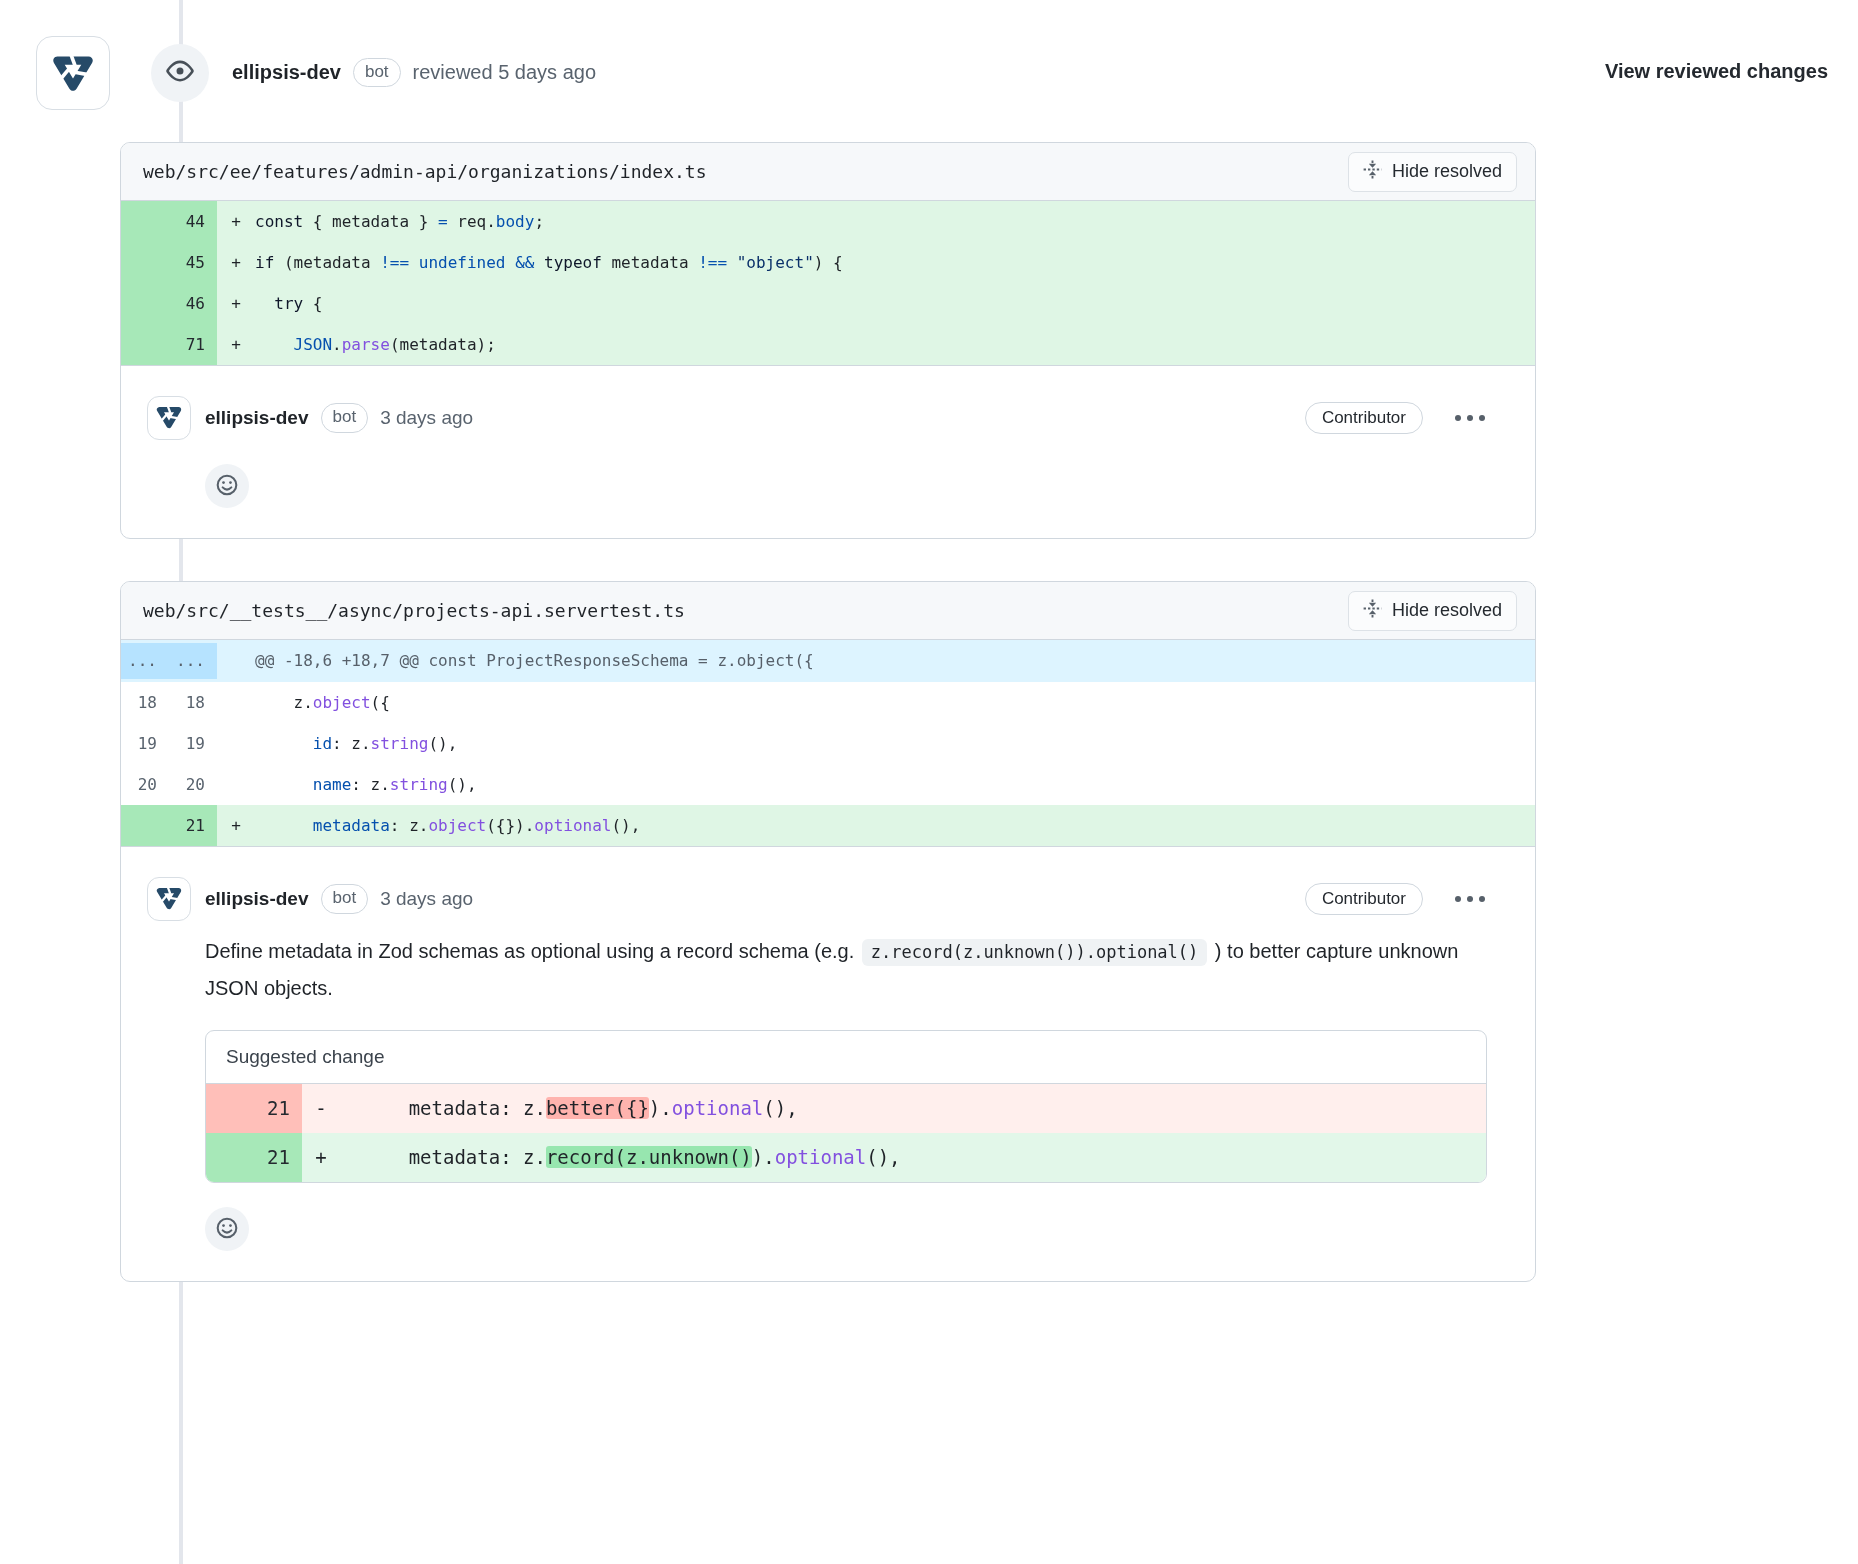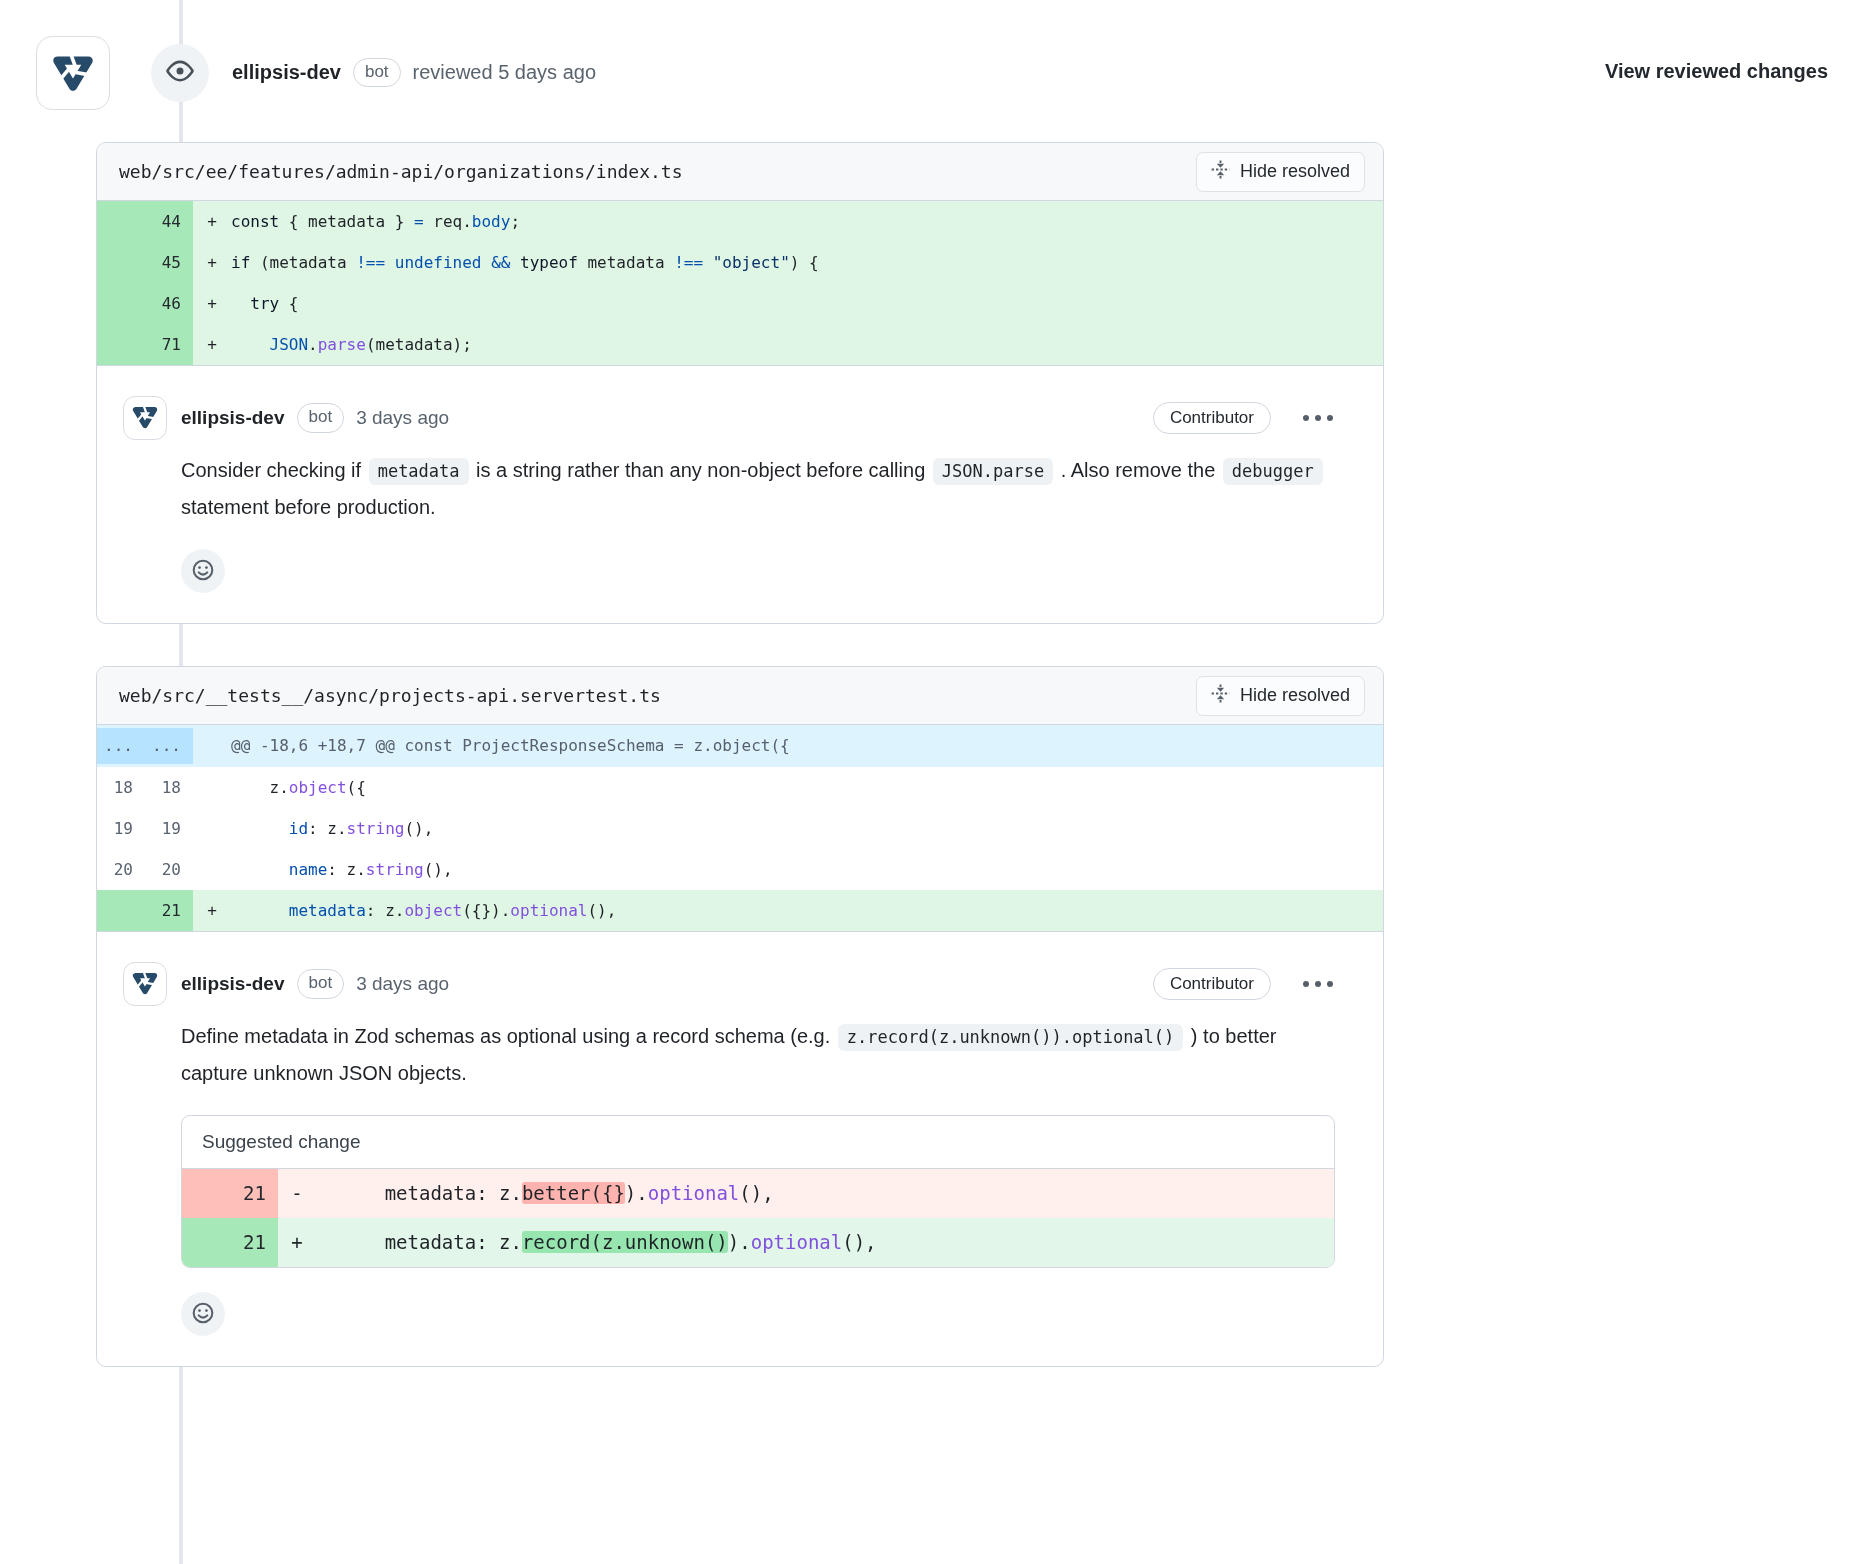--- a/index.html
+++ b/index.html
@@ -24,21 +24,21 @@
   .author-name { font-weight: 700; color: #1f2328; }
   .bot-badge {
     font-size: 17px; color: #59636e; border: 1px solid #d0d7de; border-radius: 999px;
     padding: 2px 11px 4px; line-height: 1.25; background: #fff;
   }
   .muted { color: #59636e; }
   .view-link { position: absolute; right: 30px; top: 60px; font-size: 20px; font-weight: 700; color: #24292f; cursor: pointer; }
 
   
   .card {
-    position: relative; z-index: 2; margin-left: 96px; width: 1288px;
+    position: relative; z-index: 2; margin-left: 120px; width: 1416px;
     border: 1px solid #d0d7de; border-radius: 10px; background: #fff; overflow: hidden;
   }
   .card-1 { margin-top: 32px; }
   .card-2 { margin-top: 42px; }
   .card-header {
     height: 58px; background: #f6f8fa; border-bottom: 1px solid #d0d7de;
     display: flex; align-items: center; justify-content: space-between; padding: 0 18px 0 22px;
   }
   .file-path { font-family: "DejaVu Sans Mono", monospace; font-size: 18px; color: #1f2328; }
   .hide-btn {
@@ -221,21 +221,20 @@
         <span class="comment-time">3 days ago</span>
         <span class="head-right">
           <span class="role-badge">Contributor</span>
           <span class="kebab">
               <i></i>
               <i></i>
               <i></i>
             </span>
         </span>
       </div>
-      <p class="comment-text"><span>Consider checking if </span><code class="inline-code">metadata</code><span> is a string rather than any non-object before calling </span><code class="inline-code">JSON.parse</code><span> . Also remove the </span><code class="inline-code">debugger</code><span> statement before production.</span></p>
       <button class="smiley-btn">
         <span>
           <svg width="26" height="26" viewBox="0 0 24 24" fill="none" stroke="#57606a" stroke-width="1.9">
             <circle cx="12" cy="12" r="8.6"></circle>
             <circle cx="8.8" cy="9.8" r="1.25" fill="#57606a" stroke="none"></circle>
             <circle cx="15.2" cy="9.8" r="1.25" fill="#57606a" stroke="none"></circle>
             <path d="M8 14.2c2.6 2.6 5.4 2.6 8 0" stroke-linecap="round"></path>
           </svg>
         </span>
       </button>

